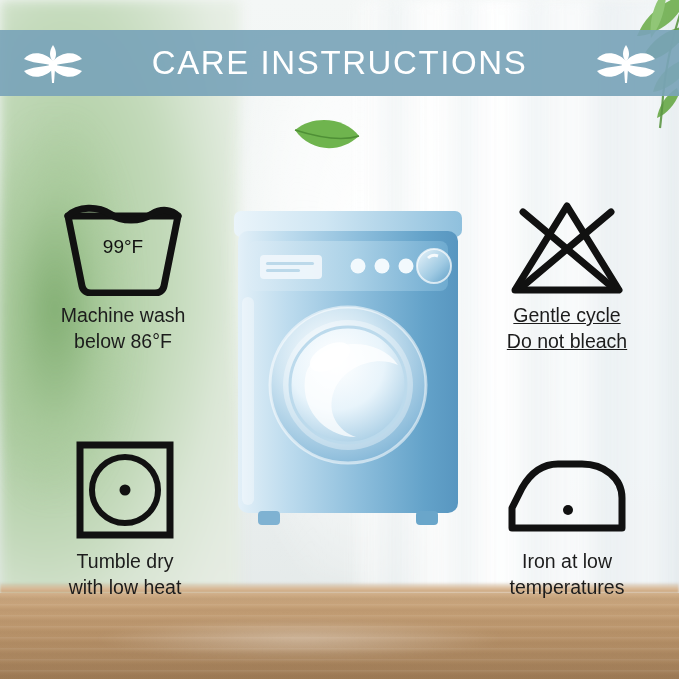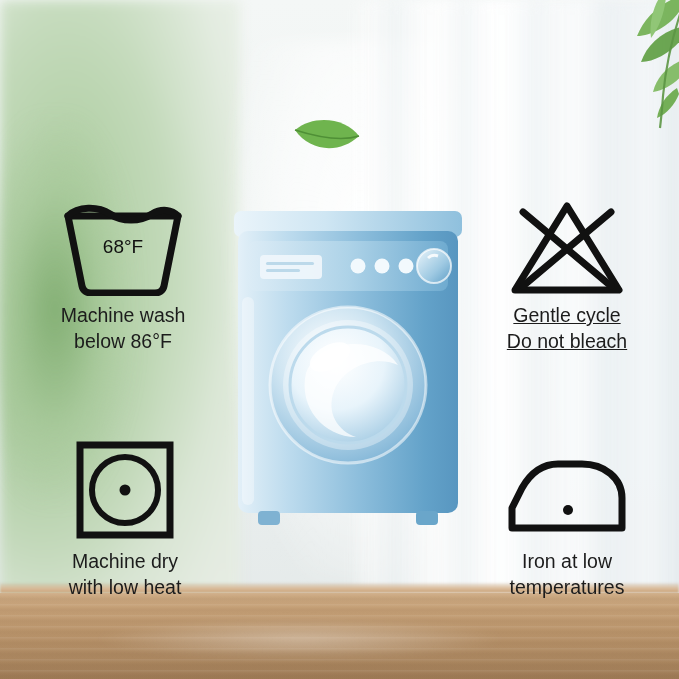--- a/index.html
+++ b/index.html
@@ -152,20 +152,41 @@
       <path d="M118 96 C106 104 100 114 98 126 C108 122 116 112 120 102 Z" fill="#68a846"></path>
     </g>
     <path d="M129 0 C118 28 108 62 104 104 C103 118 102 128 101 136" stroke="#55913c" stroke-width="2.2" fill="none" opacity=".9"></path>
   </svg>
 
   <svg class="leaf-float" viewBox="0 0 70 46">
     <path d="M3 12 C22 -4 54 0 67 18 C48 36 18 34 3 12 Z" fill="#6fb44e"></path>
     <path d="M3 12 C22 18 48 24 67 18" stroke="#4f8f36" stroke-width="1.6" fill="none"></path>
   </svg>
 
+  <div class="banner">
+    <svg class="orn orn-left" viewBox="0 0 62 44">
+      <g fill="#ffffff">
+        <path d="M31 4 C27 10 27 16 31 21 C35 16 35 10 31 4 Z"></path>
+        <path d="M31 20 C22 10 8 10 2 18 C10 22 20 22 28 24 C20 26 10 26 2 30 C8 38 22 38 31 28 Z"></path>
+        <path d="M31 20 C40 10 54 10 60 18 C52 22 42 22 34 24 C42 26 52 26 60 30 C54 38 40 38 31 28 Z"></path>
+        <circle cx="31" cy="24" r="4"></circle>
+        <path d="M29 28 L33 28 L32 42 L30 42 Z"></path>
+      </g>
+    </svg>
+    <div class="banner-title">CARE INSTRUCTIONS</div>
+    <svg class="orn orn-right" viewBox="0 0 62 44">
+      <g fill="#ffffff">
+        <path d="M31 4 C27 10 27 16 31 21 C35 16 35 10 31 4 Z"></path>
+        <path d="M31 20 C22 10 8 10 2 18 C10 22 20 22 28 24 C20 26 10 26 2 30 C8 38 22 38 31 28 Z"></path>
+        <path d="M31 20 C40 10 54 10 60 18 C52 22 42 22 34 24 C42 26 52 26 60 30 C54 38 40 38 31 28 Z"></path>
+        <circle cx="31" cy="24" r="4"></circle>
+        <path d="M29 28 L33 28 L32 42 L30 42 Z"></path>
+      </g>
+    </svg>
+  </div>
 
   <svg class="washer" viewBox="0 0 240 330">
     <defs>
       <linearGradient id="bodyG" x1="0" y1="0" x2="1" y2="0">
         <stop offset="0%" stop-color="#e3f0f8"></stop>
         <stop offset="22%" stop-color="#bedcee"></stop>
         <stop offset="55%" stop-color="#8dbedc"></stop>
         <stop offset="85%" stop-color="#63a2c9"></stop>
         <stop offset="100%" stop-color="#5896c0"></stop>
       </linearGradient>
@@ -229,21 +250,21 @@
     <rect x="14" y="92" width="12" height="208" rx="6" fill="#ffffff" opacity=".35"></rect>
   </svg>
 
   <div class="icon-block ib-wash">
     <div class="glyph">
       <svg width="126" height="94" viewBox="0 0 126 94">
         <path d="M8 14 L118 14 L104 84 C103 89 99 91 95 91 L31 91 C27 91 23 89 22 84 Z" fill="none" stroke="#111111" stroke-width="7" stroke-linejoin="round"></path>
         <path d="M8 14 C18 4 38 4 50 12 C62 20 80 20 92 12 C102 6 112 8 118 14" fill="none" stroke="#111111" stroke-width="7" stroke-linecap="round" stroke-linejoin="round"></path>
       </svg>
     </div>
-    <div class="temp-label" style="left:50%;top:40px;transform:translateX(-50%);">68°F</div>
+    <div class="temp-label" style="left:50%;top:40px;transform:translateX(-50%);">99°F</div>
     <div class="icon-caption">Machine wash
 below 86°F</div>
   </div>
 
   <div class="icon-block ib-bleach">
     <div class="glyph">
       <svg width="116" height="96" viewBox="0 0 116 96">
         <path d="M58 6 L110 90 L6 90 Z" fill="none" stroke="#111111" stroke-width="7" stroke-linejoin="round"></path>
         <line x1="14" y1="12" x2="102" y2="86" stroke="#111111" stroke-width="7" stroke-linecap="round"></line>
         <line x1="102" y1="12" x2="14" y2="86" stroke="#111111" stroke-width="7" stroke-linecap="round"></line>
@@ -254,21 +275,21 @@
   </div>
 
   <div class="icon-block ib-dry">
     <div class="glyph">
       <svg width="100" height="100" viewBox="0 0 100 100">
         <rect x="5" y="5" width="90" height="90" fill="none" stroke="#111111" stroke-width="7"></rect>
         <circle cx="50" cy="50" r="33" fill="none" stroke="#111111" stroke-width="6"></circle>
         <circle cx="50" cy="50" r="5.5" fill="#111111"></circle>
       </svg>
     </div>
-    <div class="icon-caption">Machine dry
+    <div class="icon-caption">Tumble dry
 with low heat</div>
   </div>
 
   <div class="icon-block ib-iron">
     <div class="glyph">
       <svg width="130" height="84" viewBox="0 0 130 84">
         <path d="M10 72 L120 72 L120 42 C120 22 102 8 80 8 L56 8 C40 8 28 18 20 32 L10 52 Z" fill="none" stroke="#111111" stroke-width="7" stroke-linejoin="round"></path>
         <circle cx="66" cy="54" r="5" fill="#111111"></circle>
       </svg>
     </div>

